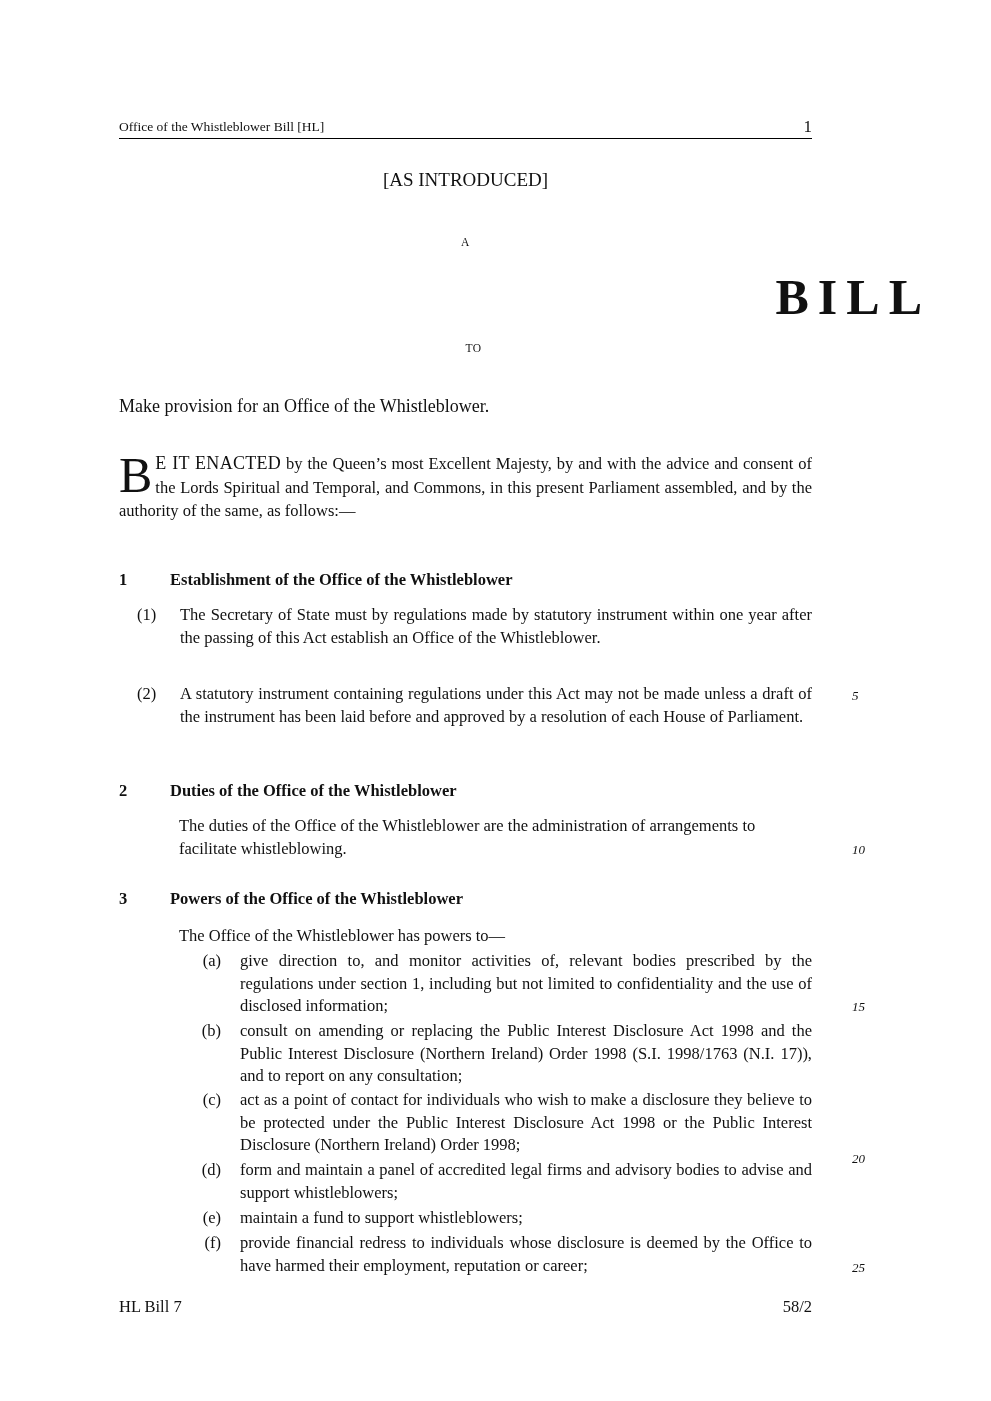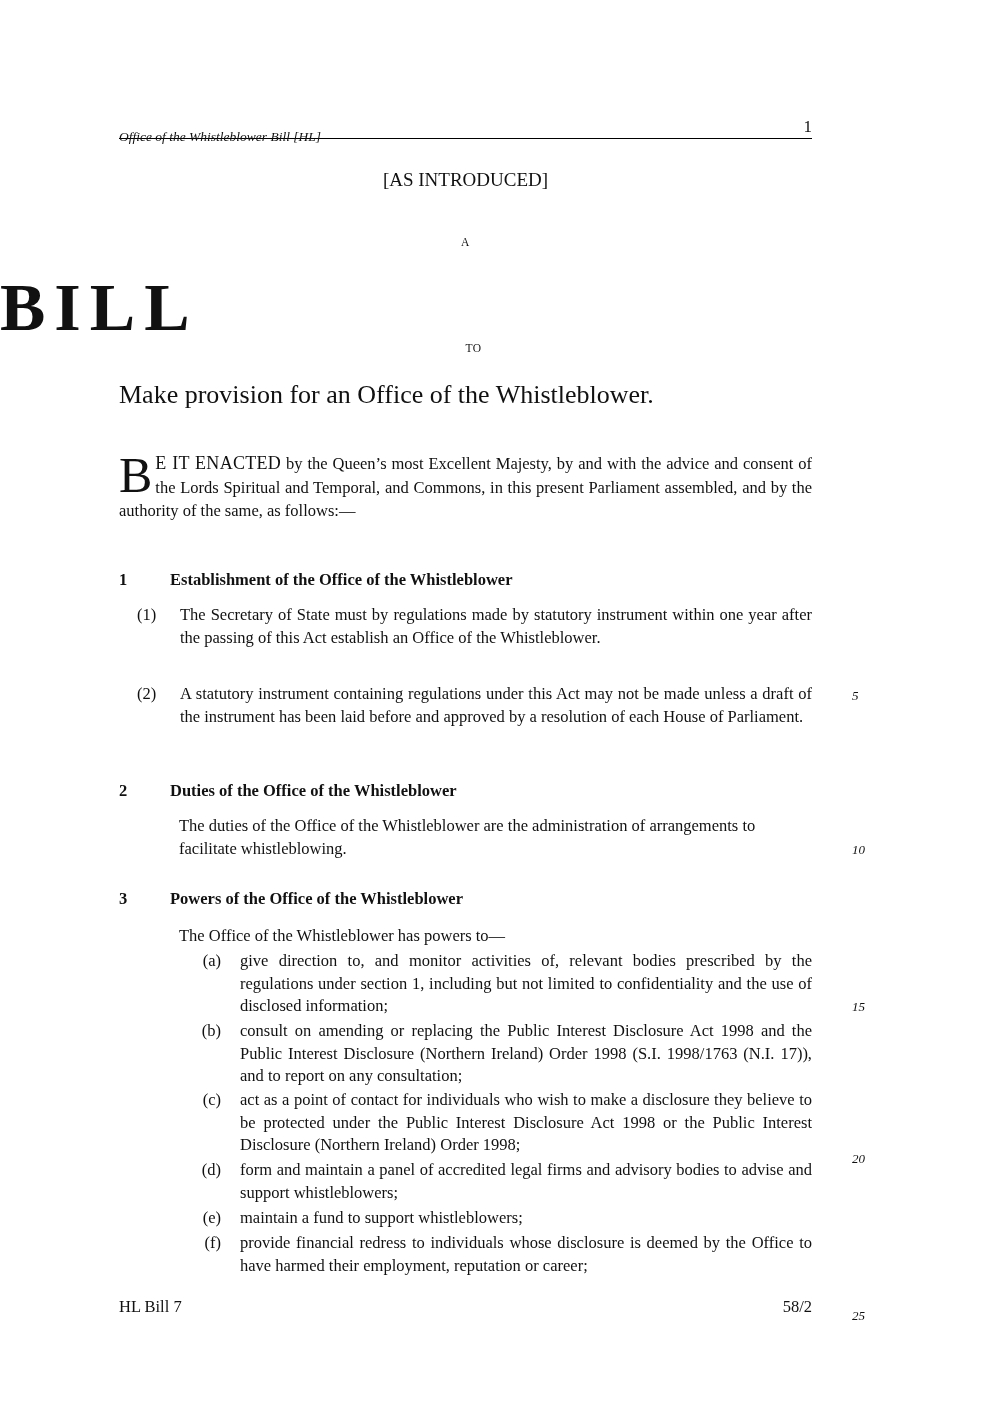--- a/index.html
+++ b/index.html
@@ -2,29 +2,29 @@
 <html><head>
 <meta charset="utf-8">
 <style>
   html, body { margin: 0; padding: 0; background: #ffffff; }
   body { width: 991px; height: 1401px; position: relative; overflow: hidden;
          font-family: "Liberation Serif", "DejaVu Serif", serif; color: #111; }
   .page { position: absolute; left: 0; top: 0; width: 991px; height: 1401px; }
 
   .running-head { position: absolute; left: 119px; top: 117px; width: 693px; height: 21px;
                   border-bottom: 1.6px solid #000; }
-  .running-head .title { position: absolute; left: 0; top: 12px; font-style: italic; font-size: 13.5px; }
+  .running-head .title { position: absolute; left: 0; top: 2px; font-size: 13.5px; }
   .running-head .pgno { position: absolute; right: 0; top: 0; font-size: 17px; }
 
   .status { position: absolute; left: 0; width: 931px; top: 169px; text-align: center; font-size: 19px; }
   .a { position: absolute; left: 0; width: 931px; top: 236px; text-align: center; font-size: 11.5px; letter-spacing: 0.5px; }
-  .bill { position: absolute; left: 0; width: 931px; top: 268px; text-align: left; font-size: 68px;
+  .bill { position: absolute; left: 0; width: 931px; top: 268px; text-align: right; font-size: 50px;
           font-weight: bold; letter-spacing: 9px; }
   .to { position: absolute; left: 8px; width: 931px; top: 342px; text-align: center; font-size: 11.5px; letter-spacing: 0.5px; }
-  .long-title { position: absolute; left: 119px; top: 380px; font-size: 26px; }
+  .long-title { position: absolute; left: 119px; top: 396px; font-size: 18px; }
 
   .enact { position: absolute; left: 119px; top: 452px; width: 693px; font-size: 16.5px; line-height: 23.5px; text-align: justify; }
   .enact .dropcap { float: left; font-size: 50px; line-height: 40px; margin: 3px 3px 0 0; height: 44px; }
   .enact .sc { font-size: 18px; letter-spacing: 0.3px; }
 
   .clause-h { position: absolute; left: 119px; font-size: 16.5px; font-weight: bold; }
   .clause-h .num { position: absolute; left: 0; top: 0; }
   .clause-h .heading { position: absolute; left: 51px; top: 0; white-space: nowrap; }
 
   .sub { position: absolute; left: 137px; width: 675px; font-size: 16.5px; line-height: 22.5px; }
@@ -117,17 +117,17 @@
 
   <div class="item" style="top:1207px;">
     <span class="label">(e)</span>
     <div class="text">maintain a fund to support whistleblowers;</div>
   </div>
 
   <div class="item" style="top:1232px;">
     <span class="label">(f)</span>
     <div class="text">provide financial redress to individuals whose disclosure is deemed by the Office to have harmed their employment, reputation or career;</div>
   </div>
-  <div class="lineno" style="top:1308px;">25</div>
+  <div class="lineno" style="top:1260px;">25</div>
 
   <div class="footer-left">HL Bill 7</div>
   <div class="footer-right">58/2</div>
 </div>
 
 </body></html>

